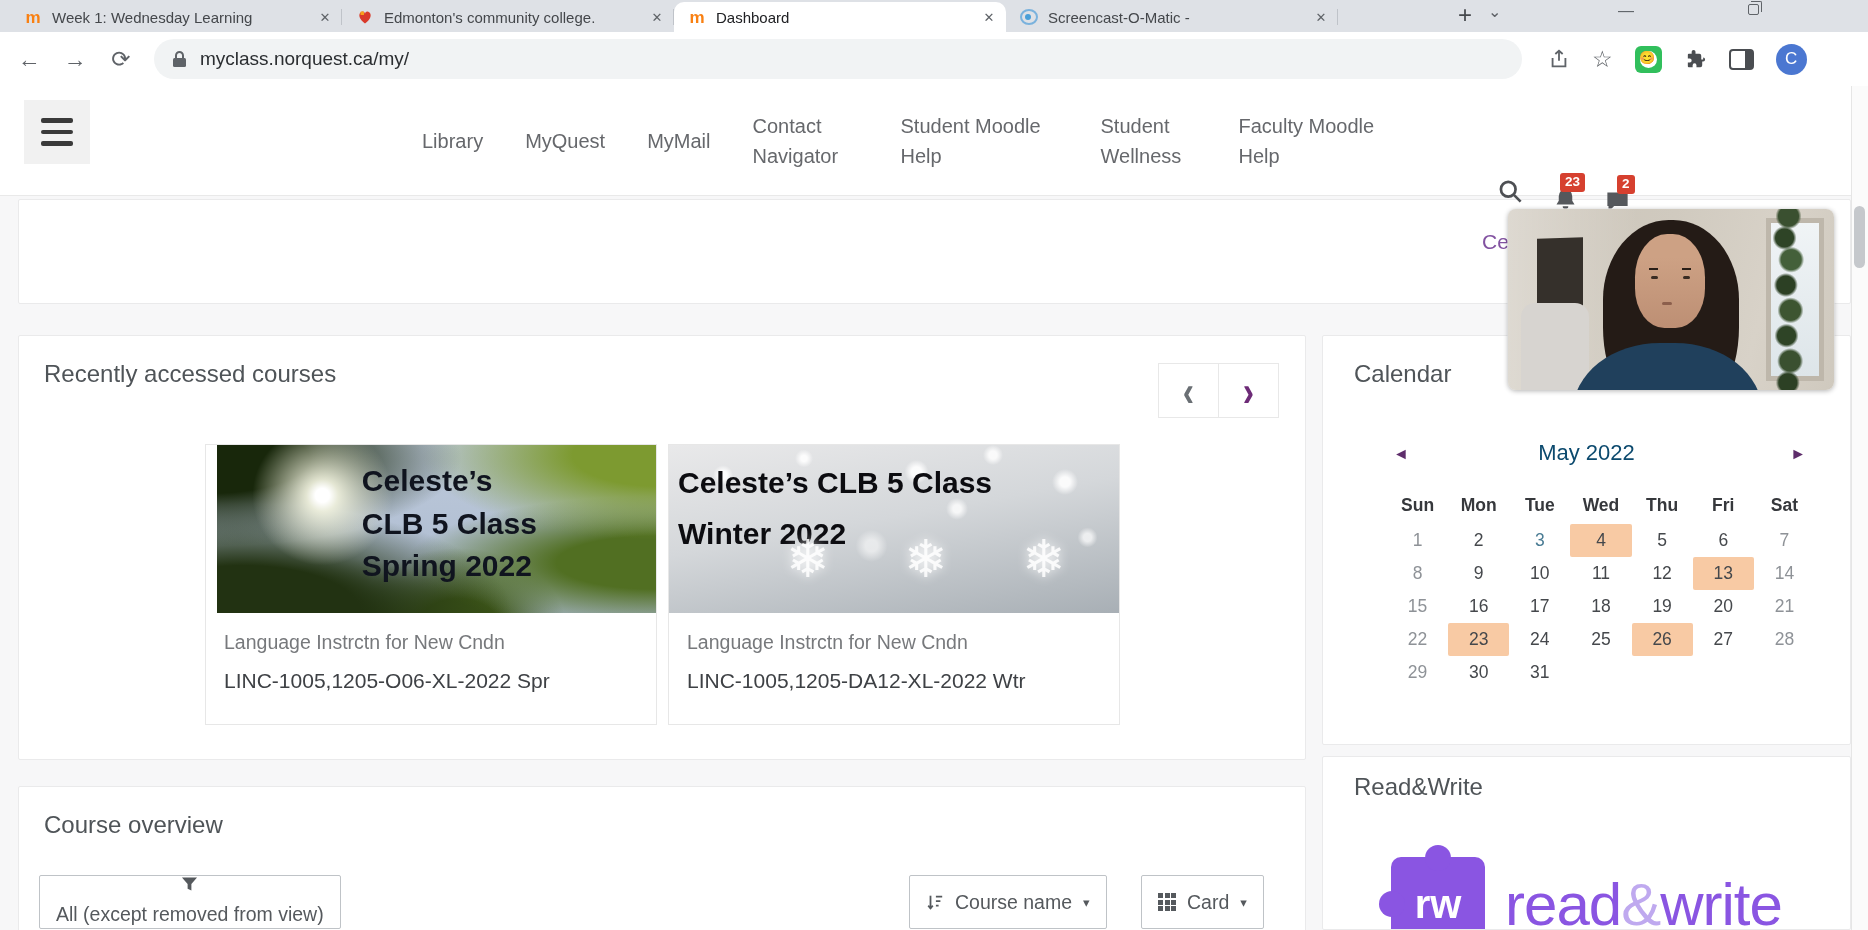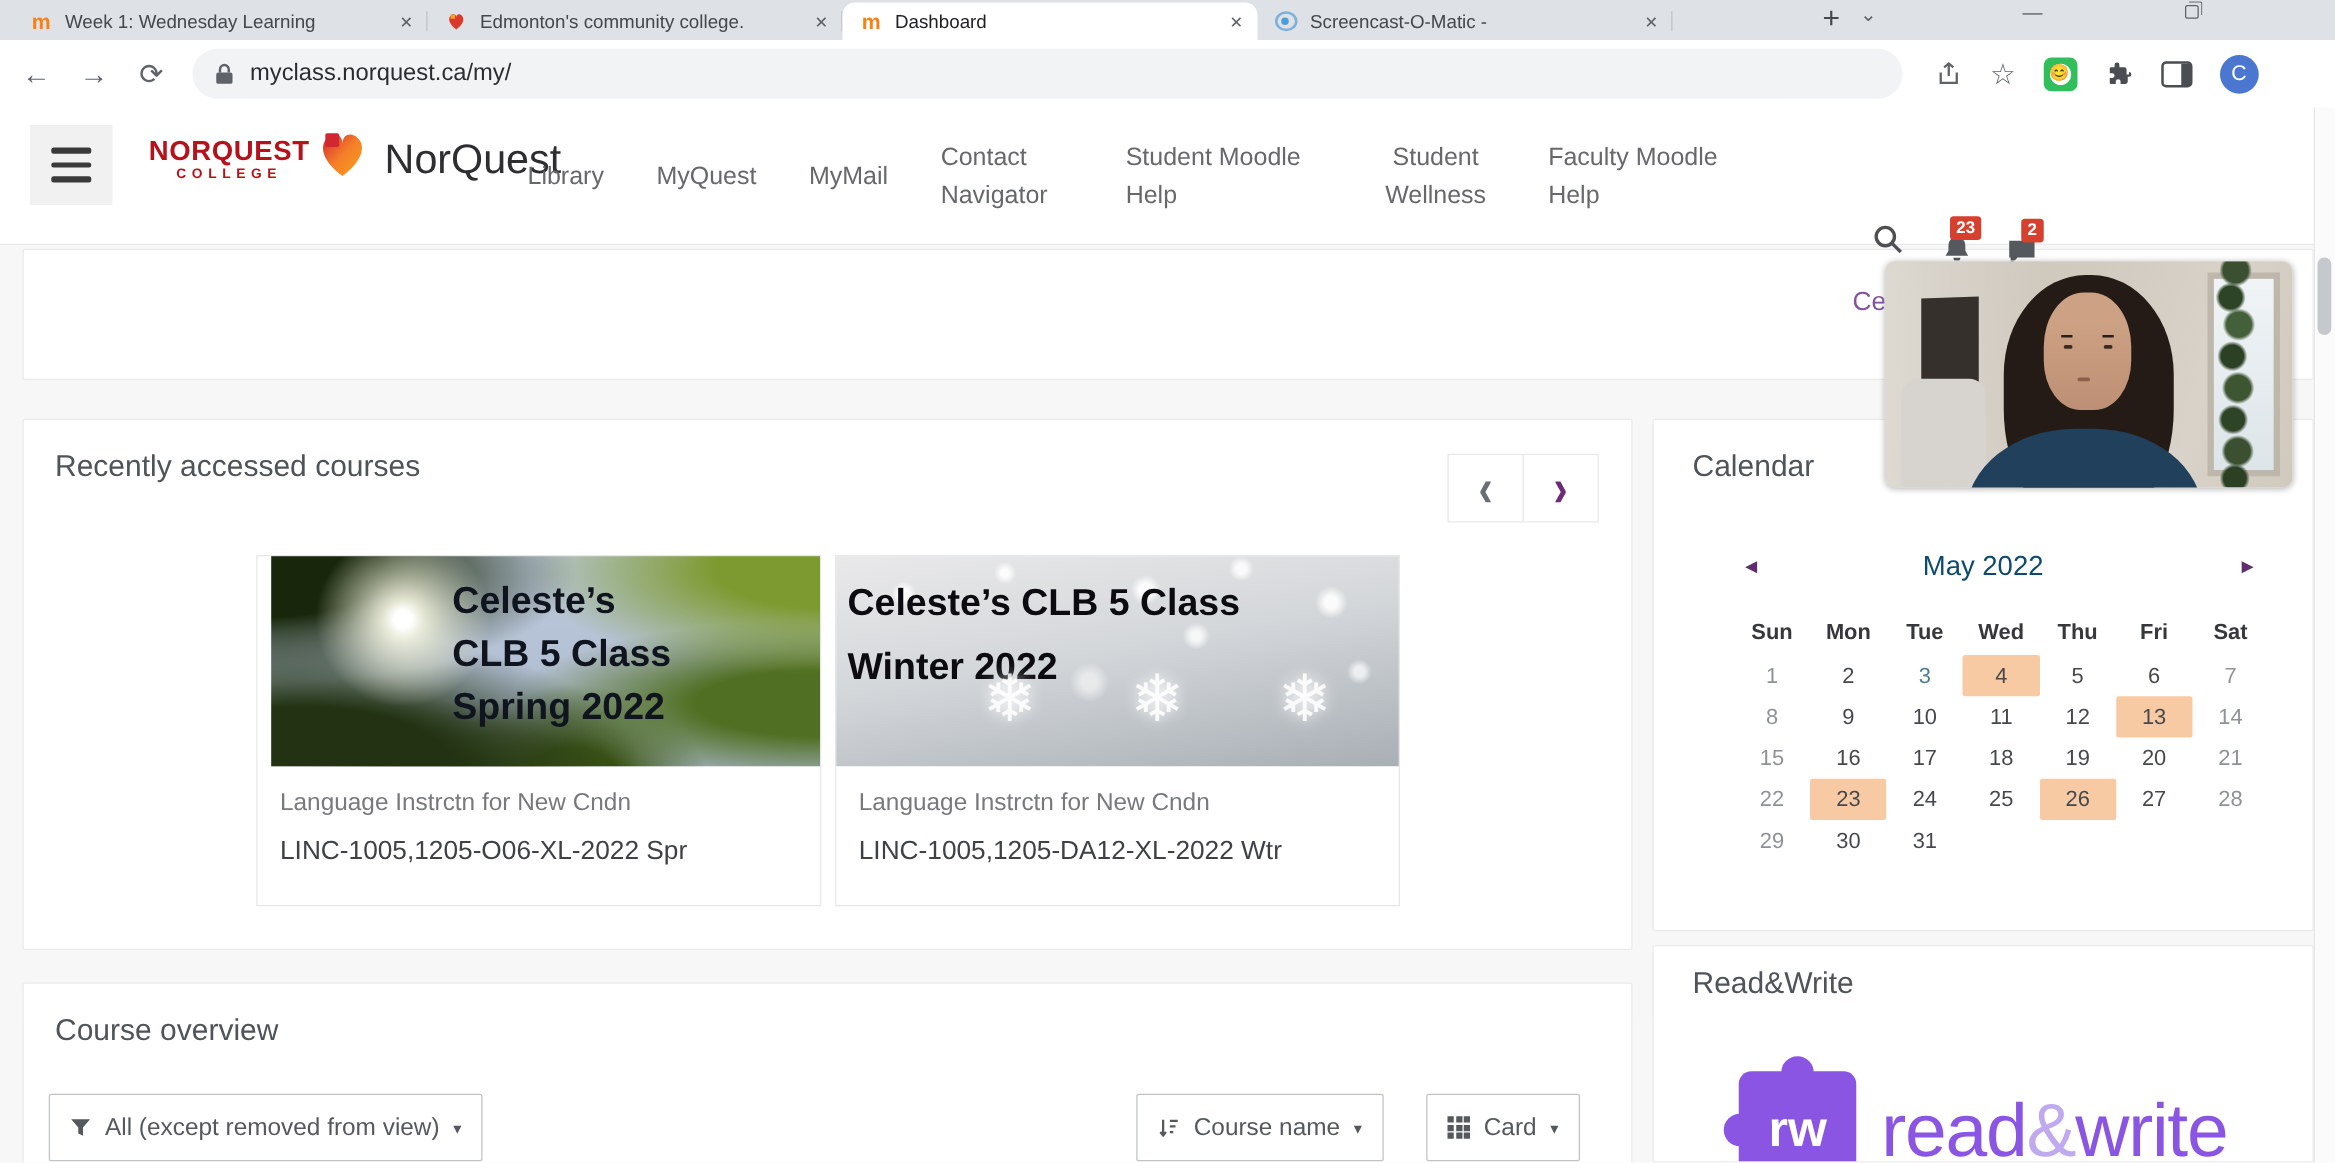--- a/index.html
+++ b/index.html
@@ -45,21 +45,21 @@
   .logo { position:absolute; left:119px; top:22px; display:flex; align-items:center; }
   .logo-stack { text-align:center; line-height:1.05; }
   .logo-primary { font-size:22px; font-weight:700; color:#b5121b; letter-spacing:.5px; }
   .logo-secondary { font-size:11px; font-weight:700; color:#b5121b; letter-spacing:4.5px; margin-top:2px; }
   .logo-heart { margin-left:4px; margin-top:-8px; }
   .wordmark { font-size:33px; color:#2e2e31; margin-left:12px; font-weight:400; }
   .site-nav { position:absolute; left:422px; top:0; height:100%; display:flex; align-items:center; gap:42px; font-size:20px; color:#66686c; line-height:1.5; }
   .site-nav span { cursor:pointer; }
   .site-nav span:nth-child(4) { width:106px; }
   .site-nav span:nth-child(5) { width:158px; }
-  .site-nav span:nth-child(6) { width:96px;text-align:center; }
+  .site-nav span:nth-child(6) { width:96px; }
   .site-nav span:nth-child(7) { width:158px; }
   .hdr-ico { position:absolute; color:#4d4f53; }
   .hdr-search { left:1497px; top:92px; }
   .hdr-bell { left:1552px; top:100px; }
   .hdr-chat { left:1604px; top:103px; }
   .badge { position:absolute; background:#d6402f; color:#fff; font-size:13.5px; font-weight:700; padding:2px 5px; border-radius:3px; z-index:2; line-height:1.1; }
   .badge-notif { left:1560px; top:87px; }
   .badge-msg { left:1617px; top:89px; }
   .user-menu { position:absolute; left:1482px; top:131px; display:flex; align-items:center; gap:13px; }
   .user-name { color:#8252a1; font-size:21px; }
@@ -113,21 +113,21 @@
       linear-gradient(170deg, #e9e9ea 0%, #d4d7da 45%, #a8afb5 100%); }
   .cc-img .img-text { position:absolute; font-weight:700; color:#10141f; }
   .cc-img.spring .img-text { left:33%; top:9%; font-size:30px; line-height:1.42; }
   .cc-img.winter .img-text { left:2%; top:7%; font-size:30px; line-height:1.72; color:#0c0c10; }
   .cc-img.winter::after { content:"\2744  \2744  \2744"; position:absolute; left:26%; top:50%; font-size:52px; color:rgba(255,255,255,.85); letter-spacing:30px; text-shadow:0 0 12px #fff; }
   .cc-name { position:absolute; left:18px; top:186px; font-size:19.5px; color:#77797c; }
   .cc-code { position:absolute; left:18px; top:224px; font-size:21px; color:#3e4145; }
 
   
   .btn { position:absolute; top:88px; height:54px; border:1px solid #bfc3c7; background:#fff; color:#55595d; font-size:19.5px; display:flex; align-items:center; gap:11px; padding:0 16px; border-radius:2px; }
-  #btn-filter { left:20px; }
+  #btn-filter { left:20px;flex-direction:column; }
   #btn-sort  { left:890px; }
   #btn-card  { left:1122px; }
   .btn .caret { font-size:13px; color:#55595d; }
   .grid-ico { display:grid; grid-template-columns:repeat(3,5px); grid-auto-rows:5px; gap:1.5px; }
   .grid-ico i { background:#55595d; }
 
   
   .cal-arrow { position:absolute; top:109px; color:#5e2d6b; font-size:16px; cursor:pointer; }
   .cal-prev { left:70px; } .cal-next { right:44px; }
   .cal-month { position:absolute; left:0; right:0; top:104px; text-align:center; color:#0c4a6e; font-size:22px; }
@@ -258,40 +258,20 @@
     <span class="profile-chip">C</span>
   </div>
 </div>
 
 <div class="site-header">
   <button class="hamburger">
       <i></i>
       <i></i>
       <i></i>
     </button>
-  <div class="logo">
-    <div class="logo-stack">
-      <div class="logo-primary">NORQUEST</div>
-      <div class="logo-secondary">COLLEGE</div>
-    </div>
-    <span class="logo-heart">
-      <svg width="44" height="46" viewBox="0 0 32 32">
-        <defs>
-            <linearGradient id="nqg" x1="0" y1="0" x2="1" y2="1">
-          <stop offset="0" stop-color="#d22630"></stop>
-              <stop offset="0.5" stop-color="#f57f29"></stop>
-              <stop offset="1" stop-color="#f9a11b"></stop>
-        </linearGradient>
-          </defs>
-        <path d="M16 29 C5 21 2 12 7 7 c4-4 9-2 9 3 c0-5 5-7 9-3 c5 5 2 14-9 22z" fill="url(#nqg)"></path>
-        <rect x="6" y="4" width="8" height="8" rx="1" fill="#d22630"></rect>
-      </svg>
-    </span>
-    <span class="wordmark">NorQuest</span>
-  </div>
   <nav class="site-nav">
       <span>Library</span>
       <span>MyQuest</span>
       <span>MyMail</span>
       <span>Contact Navigator</span>
       <span>Student Moodle Help</span>
       <span>Student Wellness</span>
       <span>Faculty Moodle Help</span>
     </nav>
   <span class="hdr-ico hdr-search">

